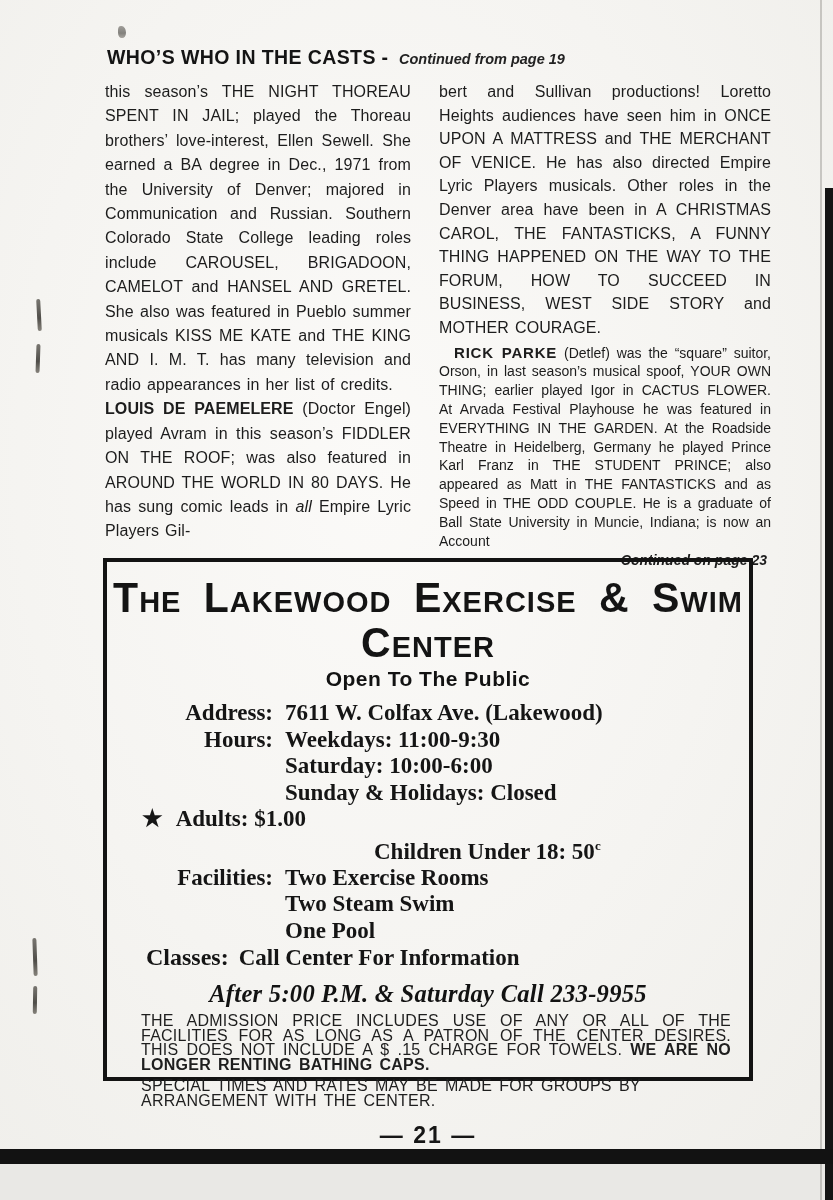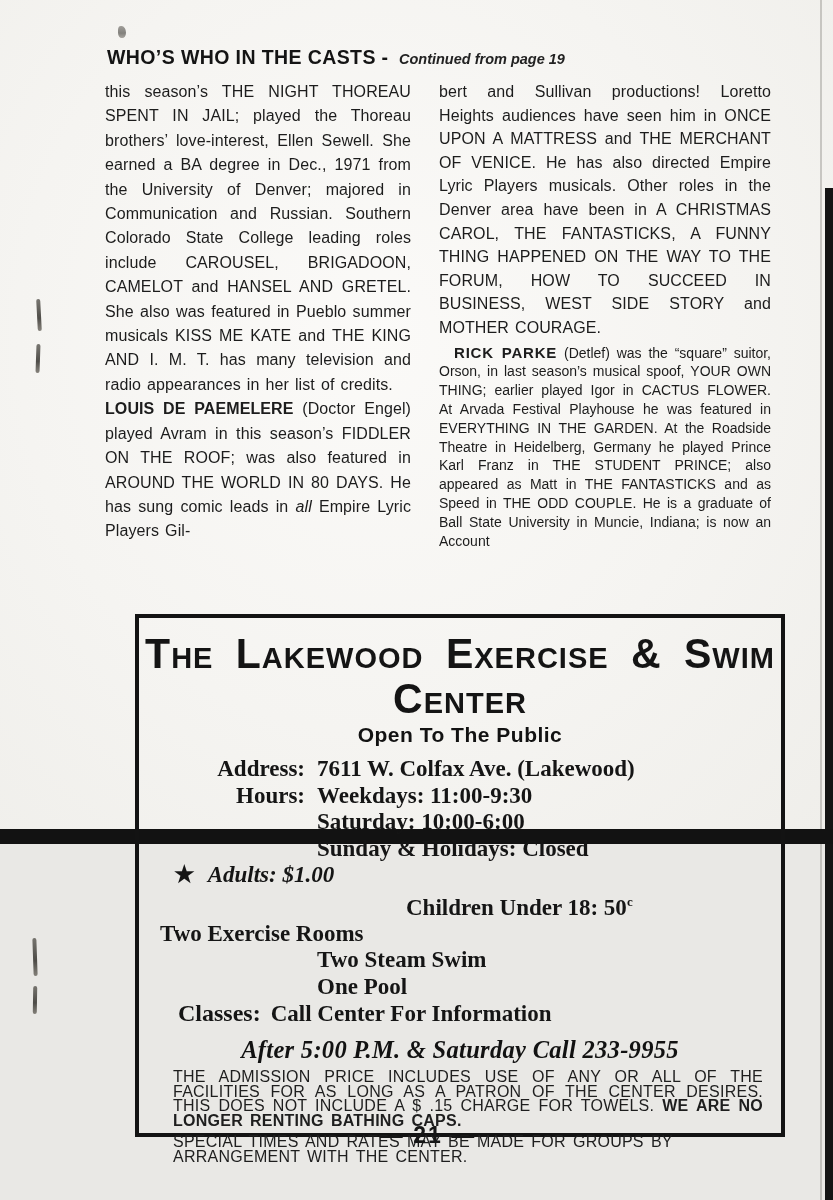--- a/index.html
+++ b/index.html
@@ -3,21 +3,21 @@
 <meta charset="utf-8">
 <style>
   * { margin:0; padding:0; box-sizing:border-box; }
   html,body { width:833px; height:1200px; overflow:hidden; }
   body {
     font-family:"Liberation Sans", sans-serif;
     background:#e9e8e5;
     position:relative;
   }
   .scan-page {
-    position:absolute; left:0; top:0; width:833px; height:844px;
+    position:absolute; left:0; top:0; width:833px; height:1164px;
     background:
       radial-gradient(ellipse at 45% 40%, #fbfaf8 0%, #f5f4f1 55%, #efeeea 100%);
     color:#1b1b1b;
   }
 
   
   .edge-bottom { position:absolute; left:0; bottom:0; width:833px; height:15px; background:#121212; }
   .edge-right  { position:absolute; right:0; top:188px; width:8px; height:1012px; background:#141414; }
   .edge-line   { position:absolute; right:11px; top:0; width:2px; height:1200px; background:rgba(120,118,112,.35); }
   .binding-mark { position:absolute; background:linear-gradient(180deg,#5a5751,#26241f 60%,#6b675f); border-radius:2px; opacity:.8; }
@@ -45,36 +45,36 @@
   .small-bio {
     font-size:14px; line-height:18.8px; text-align:justify;
     word-spacing:1.2px; color:#1c1c1c; margin-top:4px;
   }
   .small-bio .actor-name { font-size:15px; letter-spacing:.8px;margin-left:15px; }
   .continued-next { font-size:14px; font-style:italic; font-weight:600; text-align:right; margin-top:2px; padding-right:4px; }
   .em { font-style:italic; }
 
   
   .ad-box {
-    position:absolute; left:103px; top:614px; width:650px; height:523px;
-    border:4px solid #131313; background:transparent; padding-top:14px;margin-left:32px;
+    position:absolute; left:103px; top:558px; width:650px; height:523px;
+    border:4px solid #131313; background:transparent; padding-top:14px;
   }
   .ad-title {
     text-align:center; font-variant:small-caps; font-weight:bold;
     font-size:41px; line-height:44px; letter-spacing:1px; word-spacing:10px;
     color:#141414; transform:scaleY(1.04);
   }
   .ad-subtitle { text-align:center; font-size:21px; font-weight:bold; letter-spacing:.5px; margin-top:3px; color:#121212; }
 
   .ad-info { margin-top:9px; font-family:"Liberation Serif", serif; font-weight:bold; font-size:23px; color:#151515;padding-left:9px; }
   .ad-row { display:flex; line-height:26.5px; }
   .ad-label { width:157px; text-align:right; flex:0 0 157px; }
   .ad-value { margin-left:12px; }
   .adm-row  { padding-left:26px; line-height:26.5px; display:flex; }
-  .adm-value { margin-left:13px;font-style:italic; }
+  .adm-value { margin-left:13px; }
   .adm-children { padding-left:258px; line-height:26.5px; }
   .sup-c { font-size:13px; vertical-align:super; }
   .ad-line { padding-left:30px; line-height:27px; font-size:24px; }
   .ad-line .ad-inline-value { font-size:23px; margin-left:10px; }
 
   .after-hours {
     text-align:center; font-family:"Liberation Serif", serif;
     font-weight:bold; font-style:italic; font-size:24.5px;
     margin-top:9px; color:#121212; letter-spacing:.3px;
   }
@@ -110,20 +110,21 @@
   </div>
 
   <div class="columns">
     <div class="col-left">
       <p class="body-text">this season’s THE NIGHT THOREAU SPENT IN JAIL; played the Thoreau brothers’ love-interest, Ellen Sewell. She earned a BA degree in Dec., 1971 from the University of Denver; majored in Communication and Russian. Southern Colorado State College leading roles include CAROUSEL, BRIGADOON, CAMELOT and HANSEL AND GRETEL. She also was featured in Pueblo summer musicals KISS ME KATE and THE KING AND I. M. T. has many television and radio appearances in her list of credits.</p>
       <p class="body-text"><span class="actor-name">LOUIS DE PAEMELERE</span><span> (Doctor Engel) played Avram in this season’s FIDDLER ON THE ROOF; was also featured in AROUND THE WORLD IN 80 DAYS. He has sung comic leads in </span><span class="em">all</span><span> Empire Lyric Players Gil-</span></p>
     </div>
     <div class="col-right">
       <p class="body-text">bert and Sullivan productions! Loretto Heights audiences have seen him in ONCE UPON A MATTRESS and THE MERCHANT OF VENICE. He has also directed Empire Lyric Players musicals. Other roles in the Denver area have been in A CHRISTMAS CAROL, THE FANTASTICKS, A FUNNY THING HAPPENED ON THE WAY TO THE FORUM, HOW TO SUCCEED IN BUSINESS, WEST SIDE STORY and MOTHER COURAGE.</p>
       <p class="small-bio"><span class="actor-name">RICK PARKE</span><span> (Detlef) was the “square” suitor, Orson, in last season’s musical spoof, YOUR OWN THING; earlier played Igor in CACTUS FLOWER. At Arvada Festival Playhouse he was featured in EVERYTHING IN THE GARDEN. At the Roadside Theatre in Heidelberg, Germany he played Prince Karl Franz in THE STUDENT PRINCE; also appeared as Matt in THE FANTASTICKS and as Speed in THE ODD COUPLE. He is a graduate of Ball State University in Muncie, Indiana; is now an Account</span></p>
+      <div class="continued-next">Continued on page 23</div>
     </div>
   </div>
 
   <div class="ad-box">
     <div class="ad-title">
       <div>The Lakewood Exercise &amp; Swim</div>
       <div>Center</div>
     </div>
     <div class="ad-subtitle">Open To The Public</div>
 
@@ -147,20 +148,21 @@
 
       <div class="adm-row">
         <span>★</span>
         <span class="adm-value">Adults: $1.00</span>
       </div>
       <div class="adm-children">
         <span>Children Under 18: 50</span><span class="sup-c">c</span>
       </div>
 
       <div class="ad-row">
+        <span class="ad-label">Facilities:</span>
         <span class="ad-value">Two Exercise Rooms</span>
       </div>
       <div class="ad-row">
         <span class="ad-label"></span>
         <span class="ad-value">Two Steam Swim</span>
       </div>
       <div class="ad-row">
         <span class="ad-label"></span>
         <span class="ad-value">One Pool</span>
       </div>

